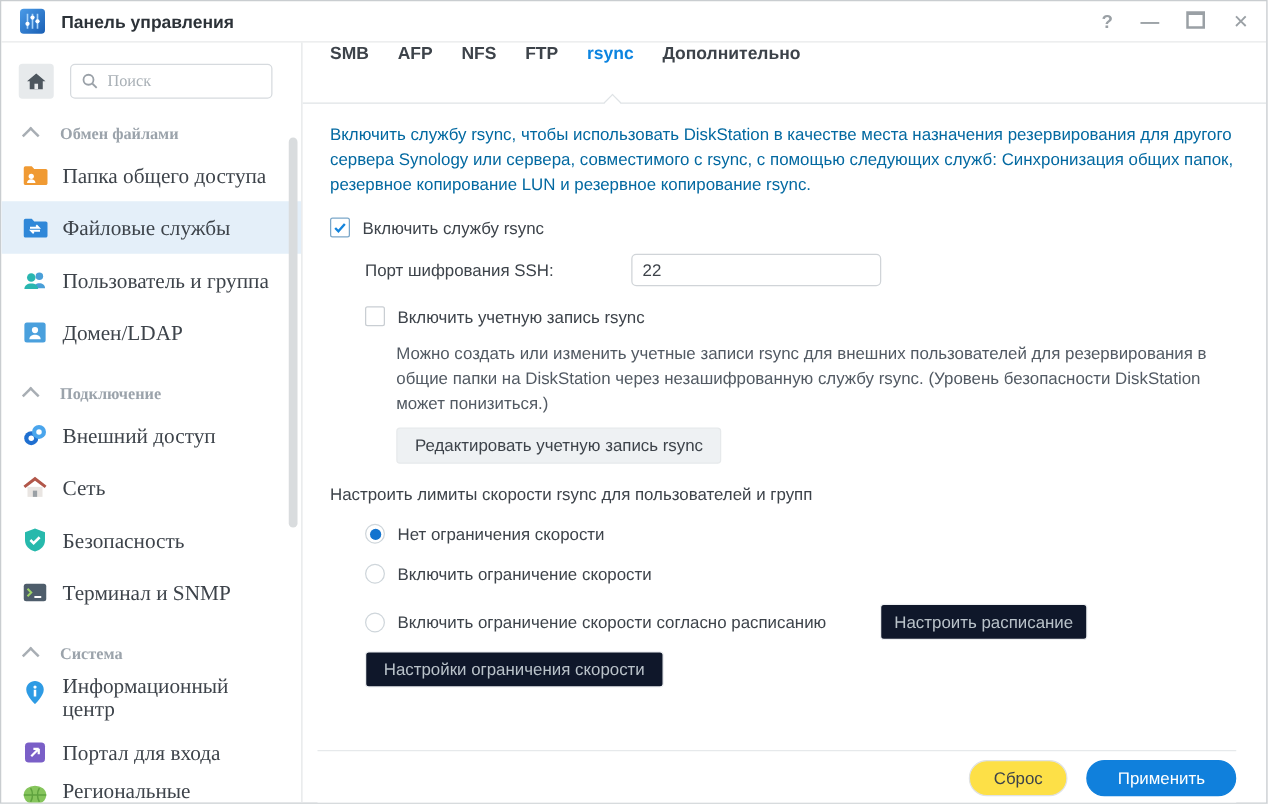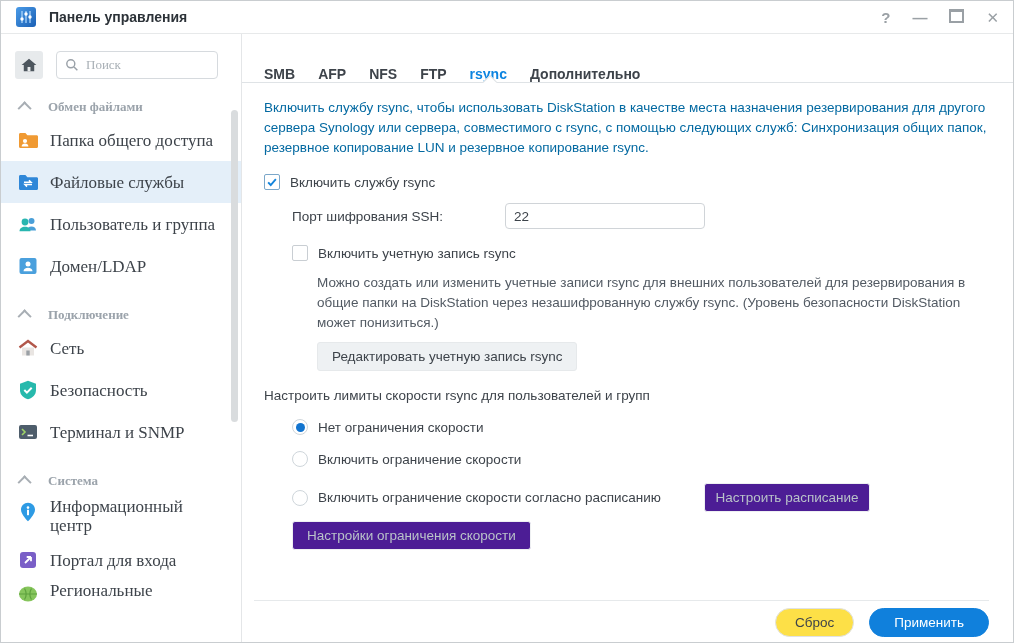--- a/index.html
+++ b/index.html
@@ -23,38 +23,38 @@
   .search-box input{border:none;outline:none;width:115px;font-size:13px;color:#3d434a;font-family:inherit;background:transparent;}
   .search-box input::placeholder{color:#a9b0b6;}
   .section-header{display:flex;align-items:center;margin:20px 0 4px 20px;color:#9ba3ab;font-size:13px;font-weight:bold;}
   .chev{width:8px;height:8px;border-left:2px solid #a8aeb4;border-top:2px solid #a8aeb4;transform:rotate(45deg) translateY(2px);margin-right:17px;flex:0 0 auto;}
   .side-item{display:flex;align-items:center;min-height:42px;padding-left:16px;cursor:pointer;}
   .side-item.selected{background:#e4eff9;}
   .side-item .ic{width:22px;height:22px;flex:0 0 auto;margin-right:11px;}
   .side-item .lbl{font-size:17px;color:#3d434a;line-height:19px;padding-right:8px;}
   .side-scroll{position:absolute;top:76px;right:3px;width:7px;height:312px;background:#d9dcde;border-radius:4px;}
   
-  .tabs{height:48px;display:flex;align-items:flex-end;padding-left:22px;border-bottom:1px solid #dfe3e6;position:relative;}
+  .tabs{height:48px;display:flex;align-items:flex-start;padding-left:22px;border-bottom:1px solid #dfe3e6;position:relative;}
   .tab{font-size:14px;font-weight:bold;color:#3d434a;margin-right:23px;cursor:pointer;}
   .tab.active{color:#0c84e0;}
   .tab-caret{position:absolute;width:9px;height:9px;background:#fff;border-left:1px solid #dfe3e6;border-top:1px solid #dfe3e6;transform:rotate(45deg);top:43px;left:243px;}
   
   .content{padding:15px 24px 0 22px;position:relative;font-size:13.5px;color:#3d434a;}
   .intro{width:742px;line-height:20px;color:#0369a1;margin:0 0 16px 0;}
   .check-row{display:flex;align-items:center;margin-top:14px;}
   .checkbox{width:16px;height:16px;border:1px solid #c9ced3;border-radius:2px;background:#fff;box-sizing:border-box;display:flex;align-items:center;justify-content:center;flex:0 0 auto;}
   .checkbox.checked{border-color:#7ba7c9;}
   .check-row .clabel{margin-left:10px;}
   .indent1{margin-left:28px;}
   .port-row{display:flex;align-items:center;margin-top:13px;}
   .port-label{width:213px;}
   .port-input{width:200px;height:26px;border:1px solid #d0d4d8;border-radius:4px;padding:0 8px;font-size:13.5px;color:#3d434a;font-family:inherit;box-sizing:border-box;outline:none;}
   .note{width:650px;line-height:20px;color:#525a63;margin:12px 0 0 53px;}
   .btn{display:inline-block;background:#eef1f3;border:1px solid #e6e9eb;border-radius:3px;padding:6px 14px;font-size:13.5px;color:#3d434a;cursor:pointer;font-family:inherit;}
-  .btn.disabled{background:#4c1d95;border-color:#eef0f2;color:#b9c2c9;cursor:default;}
+  .btn.disabled{background:#0f172a;border-color:#eef0f2;color:#b9c2c9;cursor:default;}
   .edit-btn{margin:9px 0 0 53px;}
   .speed-label{margin-top:17px;}
   .radio-row{display:flex;align-items:center;margin-top:16px;}
   .radio{width:16px;height:16px;border-radius:50%;border:1px solid #cfd6db;background:#fff;box-sizing:border-box;display:flex;align-items:center;justify-content:center;flex:0 0 auto;}
   .radio .dot{width:9px;height:9px;border-radius:50%;background:#1274cf;}
   .radio-row .rlabel{margin-left:10px;}
   .sched-btn{margin-left:43px;width:166px;text-align:center;box-sizing:border-box;padding:6px 6px;}
   .speedset-btn{margin:9px 0 0 28px;}
   
   .footer{position:absolute;left:12px;right:24px;bottom:0;height:43px;border-top:1px solid #e6e9eb;display:flex;align-items:center;justify-content:flex-end;gap:15px;background:#fff;}
@@ -144,20 +144,29 @@
         </svg>
         <span class="lbl">Домен/LDAP</span>
       </div>
 
       <div class="section-header">
         <span class="chev"></span>
         <span>Подключение</span>
       </div>
       <div class="side-item">
         <svg class="ic" viewBox="0 0 22 22">
+          <circle cx="8" cy="13.5" r="5.6" fill="#1f6fd0"></circle>
+          <circle cx="8" cy="13.5" r="2.2" fill="#fff"></circle>
+          <circle cx="14.2" cy="8.5" r="5.6" fill="#4aa5ec"></circle>
+          <circle cx="14.2" cy="8.5" r="2.2" fill="#fff"></circle>
+        </svg>
+        <span class="lbl">Внешний доступ</span>
+      </div>
+      <div class="side-item">
+        <svg class="ic" viewBox="0 0 22 22">
           <path d="M2.5 10.5L11 4l8.5 6.5" fill="none" stroke="#b2574a" stroke-width="2.4"></path>
           <rect x="5" y="10.5" width="12" height="8" fill="#e9e5e2"></rect>
           <rect x="9.3" y="13.5" width="3.4" height="5" fill="#9aa0a5"></rect>
         </svg>
         <span class="lbl">Сеть</span>
       </div>
       <div class="side-item">
         <svg class="ic" viewBox="0 0 22 22">
           <path d="M11 1.8l8 3v6.2c0 5-3.5 8-8 9.2-4.5-1.2-8-4.2-8-9.2V4.8z" fill="#27b9ac"></path>
           <path d="M7.3 11l2.6 2.6 4.8-4.8" stroke="#fff" stroke-width="2" fill="none"></path>

